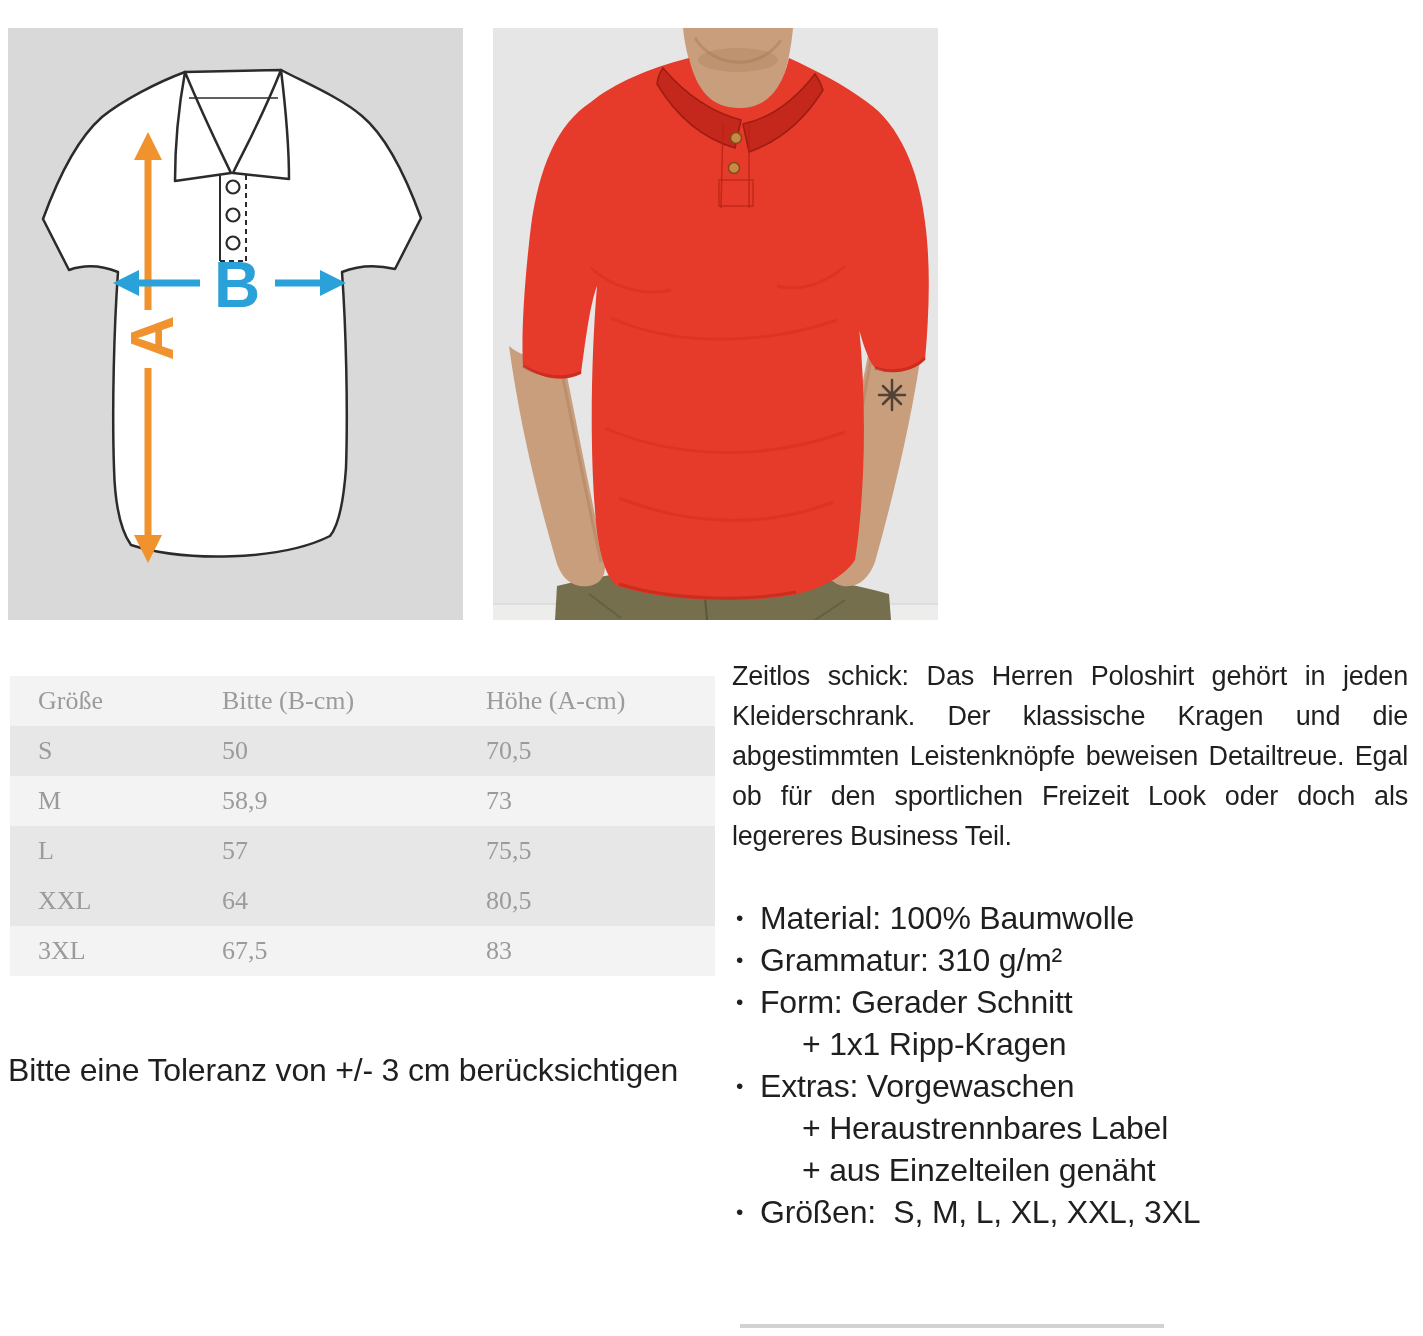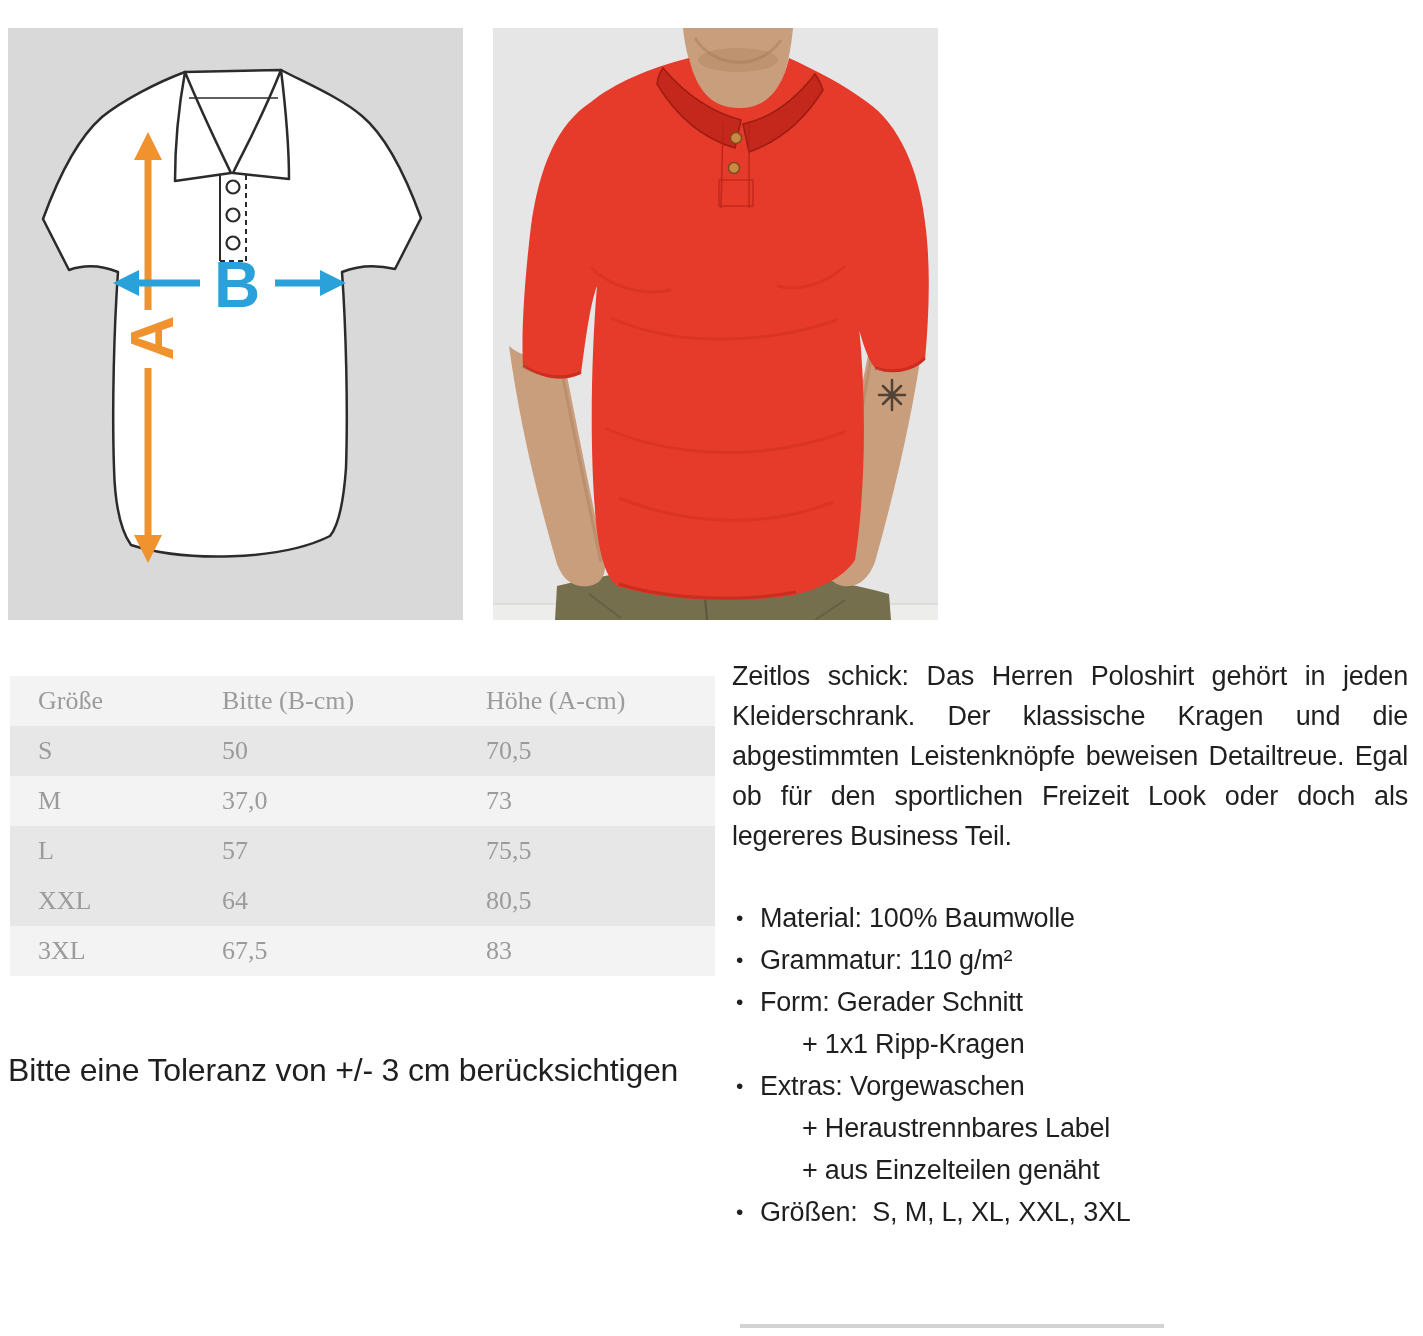--- a/index.html
+++ b/index.html
@@ -28,21 +28,21 @@
     position:absolute;left:8px;top:1052px;
     font-size:32px;color:var(--text-dark,#1f1f1f);letter-spacing:-0.2px;
   }
 
   
   .description{
     position:absolute;left:732px;top:656px;width:676px;height:672px;
     color:var(--text-dark,#1f1f1f);letter-spacing:-0.2px;
   }
   .intro{margin:0;font-size:27px;line-height:40px;text-align:justify}
-  .features{list-style:none;margin:41px 17px 0 0;padding:0;font-size:27px;line-height:42px}
+  .features{list-style:none;margin:41px 17px 0 0;padding:0;font-size:32px;line-height:42px}
   .fline{display:flex}
   .dot{flex:0 0 auto;width:24px;padding-left:4px;font-size:21px}
   .dot::before{content:"\2022"}
   .ftext{white-space:pre-wrap}
   .cont{line-height:42px}
   .cont.indent{padding-left:70px}
   .cont.right{text-align:right}
   .cropped-line{position:absolute;left:8px;top:668px;width:424px;height:4px;background:#d2d2d2}
 </style>
 </head>
@@ -185,21 +185,21 @@
     </div>
     <div>
   <div class="trow dark">
     <div class="cell c1">S</div>
     <div class="cell c2">50</div>
     <div class="cell c3">70,5</div>
   </div>
 
   <div class="trow light">
     <div class="cell c1">M</div>
-    <div class="cell c2">37,0</div>
+    <div class="cell c2">58,9</div>
     <div class="cell c3">73</div>
   </div>
 
   <div class="trow dark">
     <div class="cell c1">L</div>
     <div class="cell c2">57</div>
     <div class="cell c3">75,5</div>
   </div>
 
 
@@ -225,21 +225,21 @@
   <li class="feature">
     <div class="fline">
       <span class="dot"></span>
       <span class="ftext">Material: 100% Baumwolle</span>
     </div>
   </li>
 
   <li class="feature">
     <div class="fline">
       <span class="dot"></span>
-      <span class="ftext">Grammatur: 110 g/m²</span>
+      <span class="ftext">Grammatur: 310 g/m²</span>
     </div>
   </li>
 
 
   <li class="feature">
     <div class="fline">
       <span class="dot"></span>
       <span class="ftext">Form: Gerader Schnitt</span>
     </div>
   <div class="cont indent">+ 1x1 Ripp-Kragen</div>

